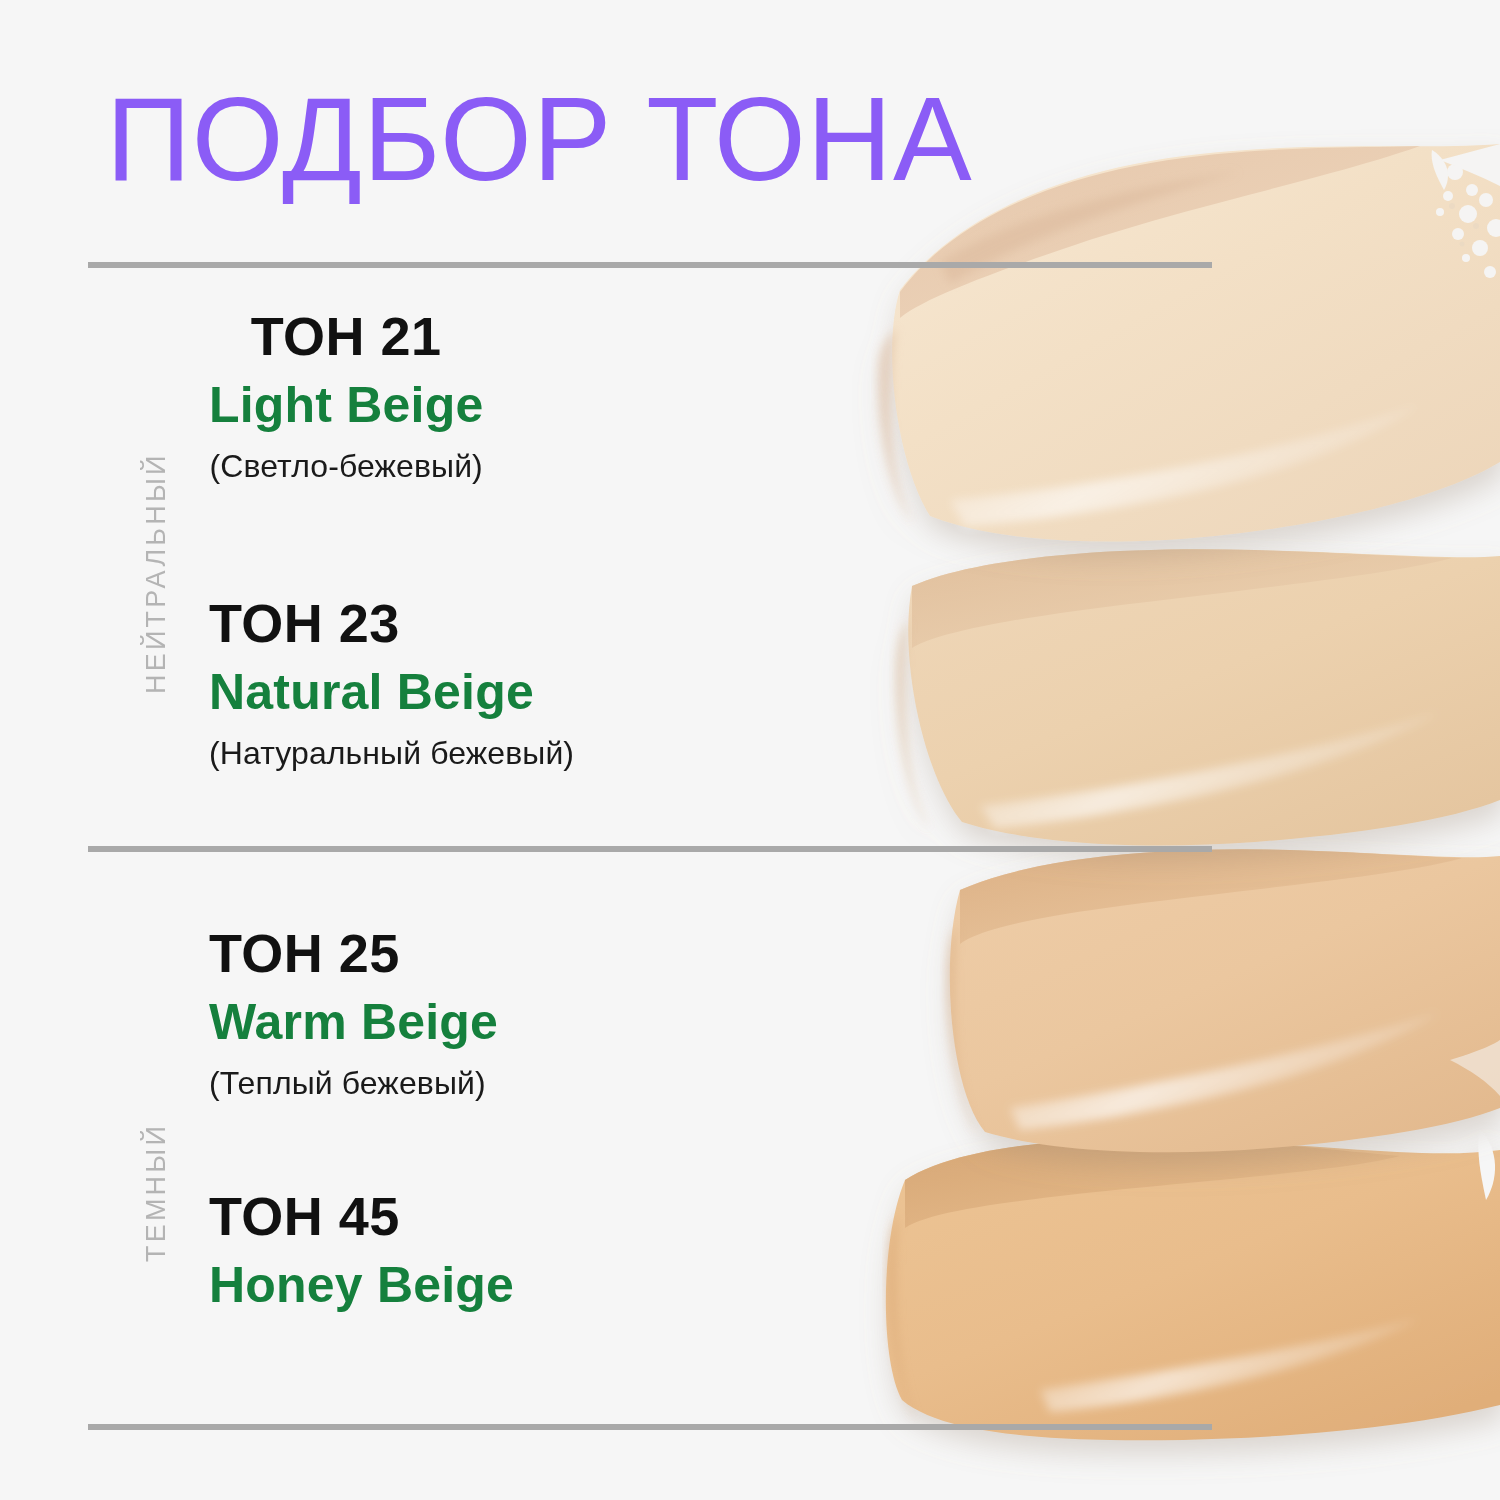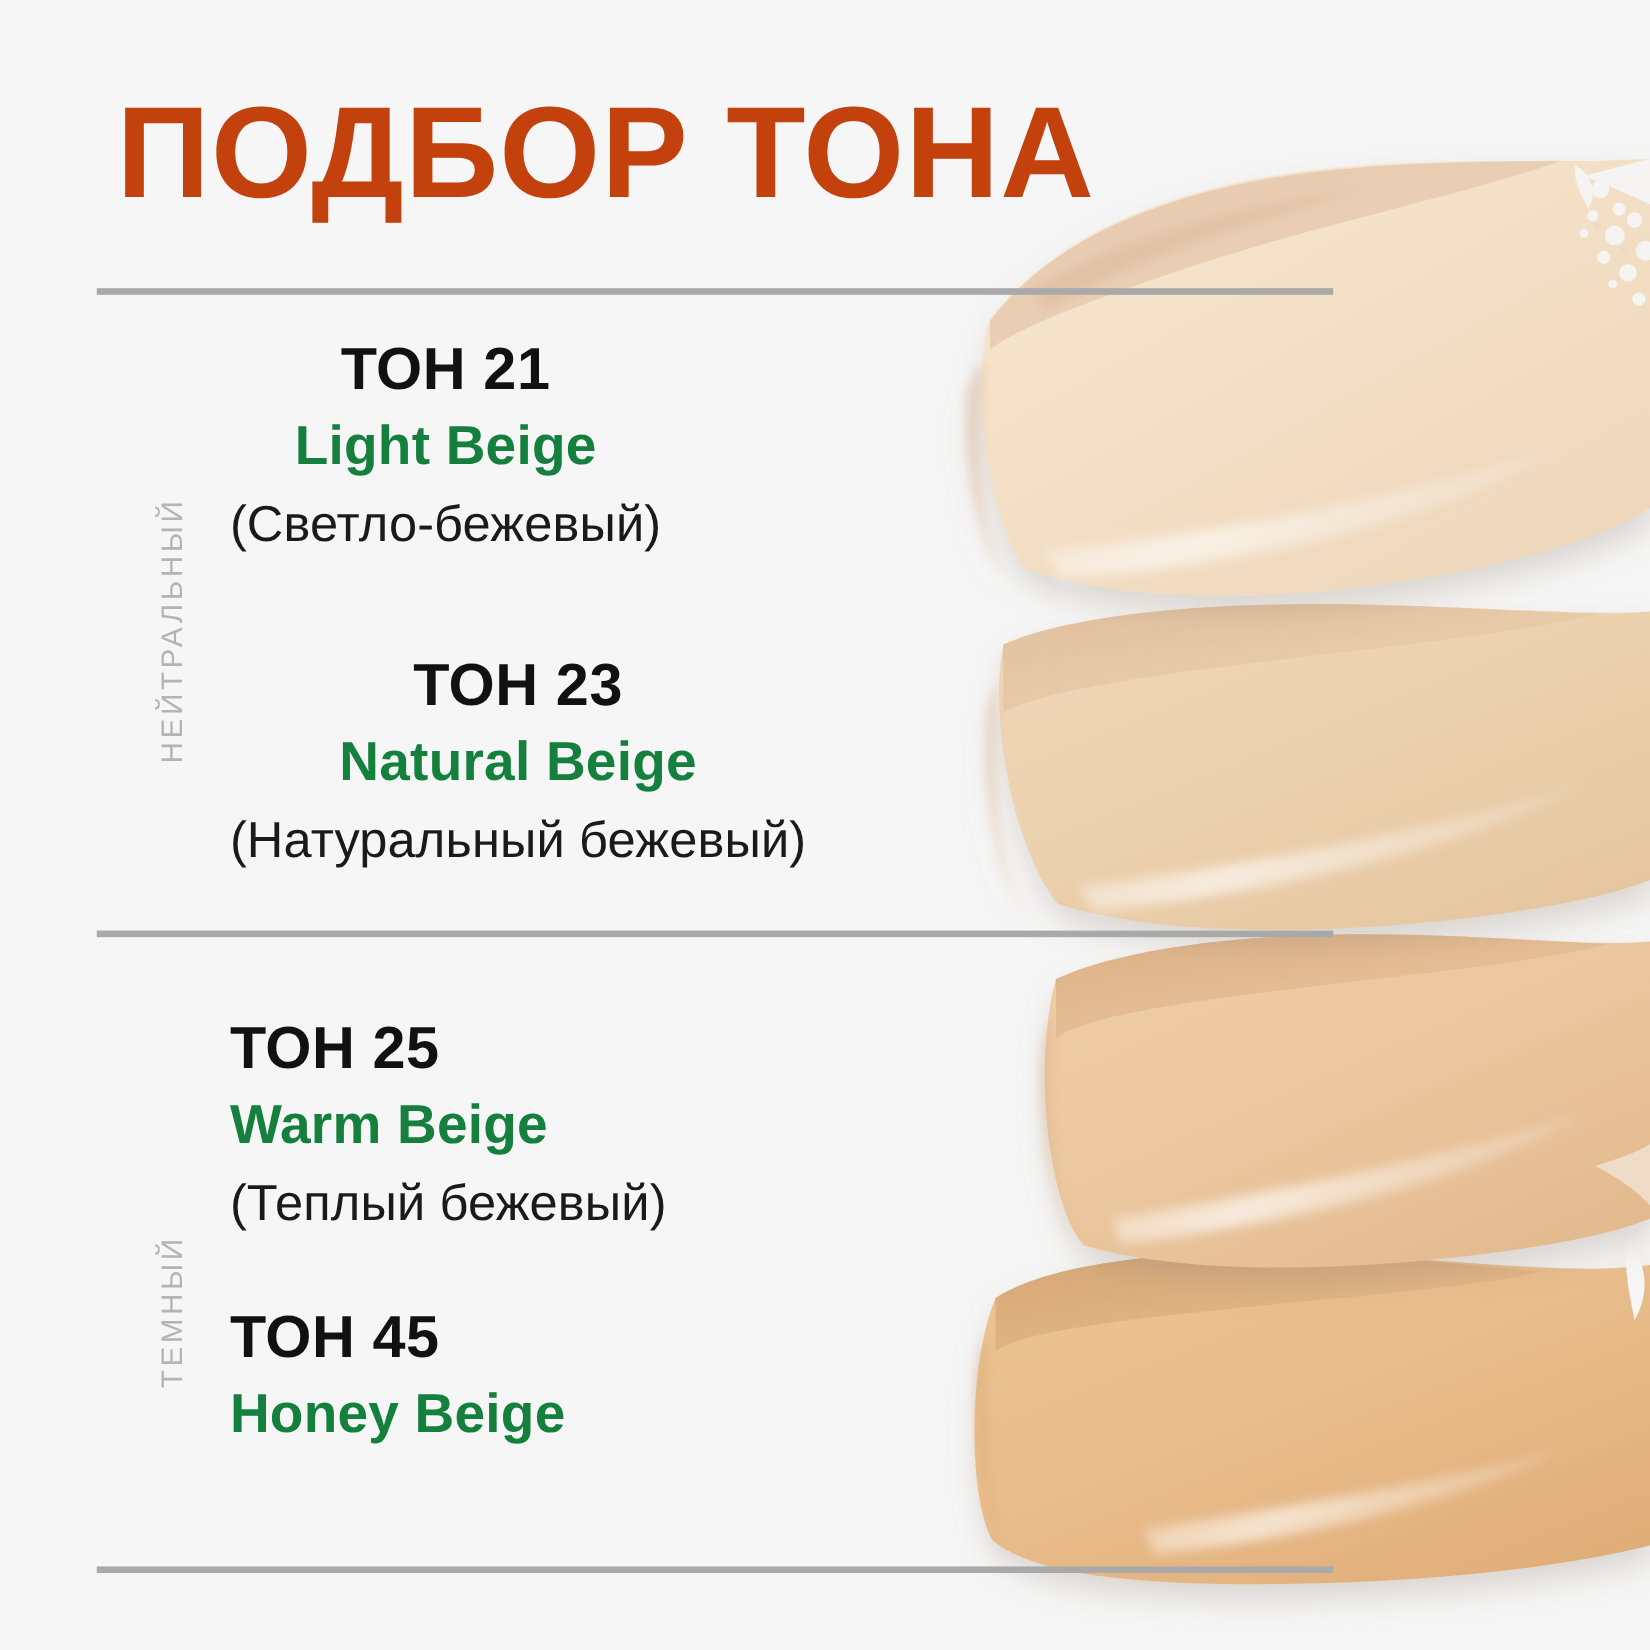--- a/index.html
+++ b/index.html
@@ -27,23 +27,23 @@
     width: 1500px; height: 1500px;
     pointer-events: none;
   }
 
   
   #page-title {
     position: absolute;
     left: 106px;
     top: 78px;
     font-size: 118px;
-    font-weight: 700;
+    font-weight: 400;
     letter-spacing: 1px;
-    color: #c2410c;
+    color: #8b5cf6;
     line-height: 1.05;
     white-space: nowrap;
     z-index: 6;
   }
 
   
   .divider {
     position: absolute;
     left: 88px;
     width: 1124px;
@@ -72,40 +72,40 @@
   .group-label.g1 { left: 141px; top: 1262px; }
 
   
   .tone-block {
     position: absolute;
     left: 209px;
     z-index: 6;
     white-space: nowrap;
   }
   .tone-block.t0 { top: 305px; text-align: center; }
-  .tone-block.t1 { top: 592px; text-align: center; }
+  .tone-block.t1 { top: 592px; }
   .tone-block.t2 { top: 922px; }
   .tone-block.t3 { top: 1185px; }
 
   .tone-code {
     font-size: 54px;
     font-weight: 700;
     color: #111111;
     letter-spacing: 0.5px;
     line-height: 1.16;
   }
   .tone-name {
     font-size: 50px;
     font-weight: 700;
     color: #15803d;
     letter-spacing: 0.2px;
     line-height: 1.5;
   }
   .tone-translation {
-    font-size: 46px;
+    font-size: 32px;
     font-weight: 400;
     color: #1a1a1a;
     letter-spacing: 0.1px;
     line-height: 1.46;
   }
 </style>
 </head>
 <body>
 
 <div id="stage">

